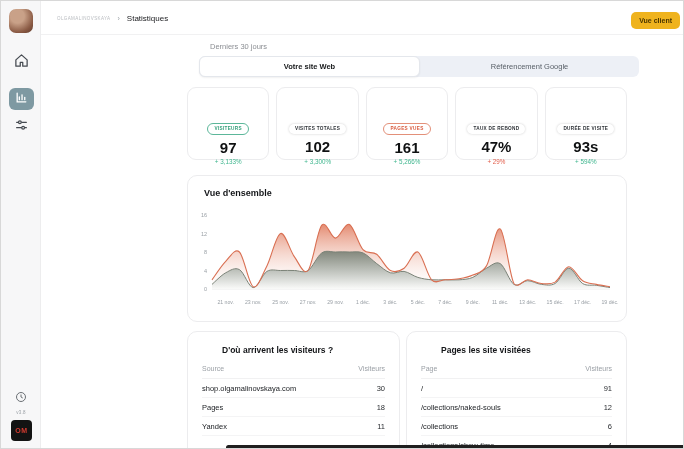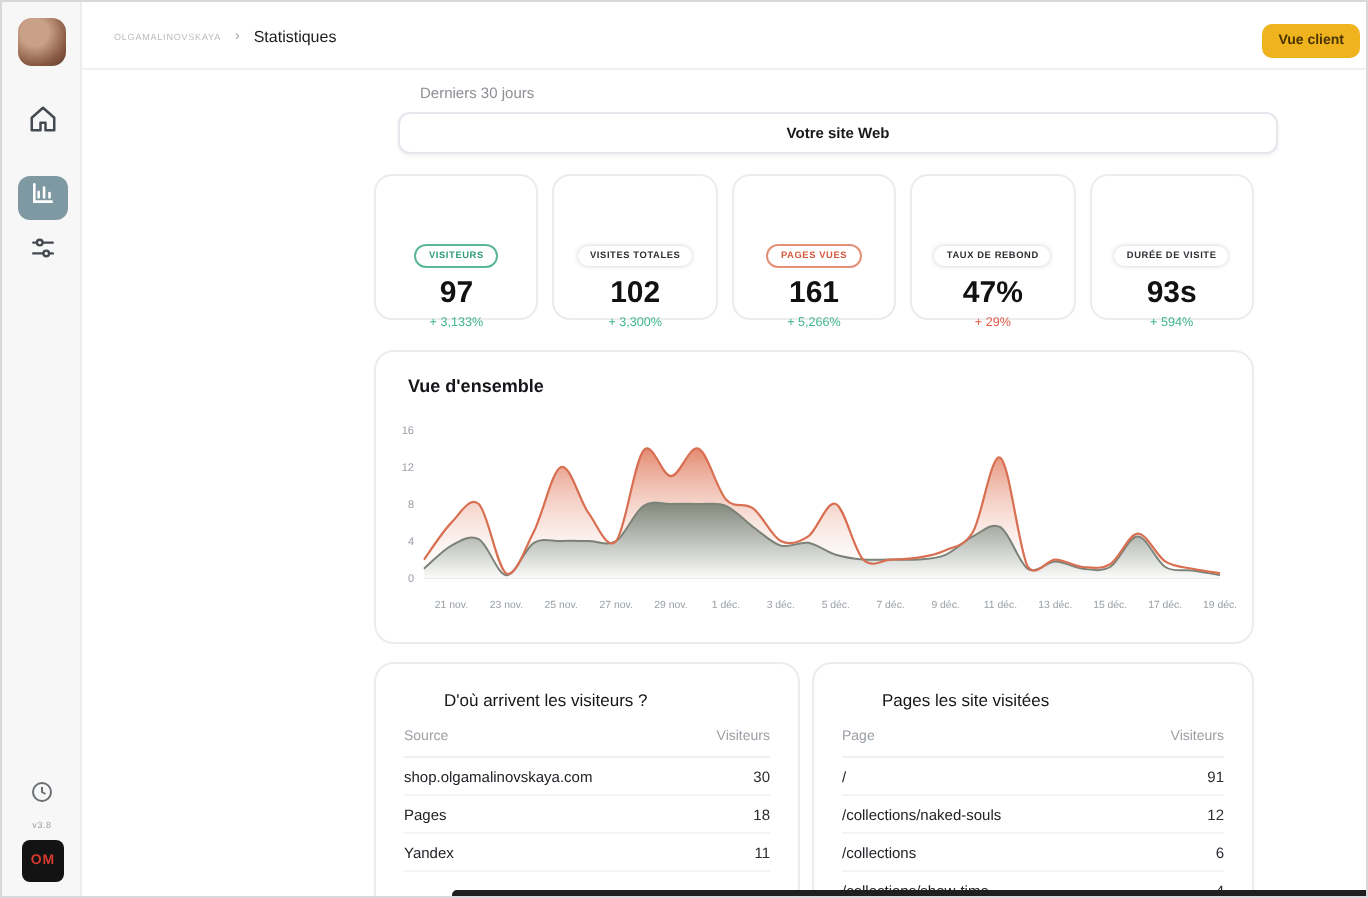--- a/index.html
+++ b/index.html
@@ -57,21 +57,21 @@
   
   .chart-card { position:absolute; left:186px; top:174px; width:440px; height:147px;
     background:#fff; border:1px solid #ececee; border-radius:10px; }
   .chart-title { position:absolute; left:16px; top:12px; font-size:9px; font-weight:700; color:#141619;text-align:right; }
   .chart-svg { position:absolute; left:8px; top:29px; }
   
   .table-card { position:absolute; top:330px; background:#fff; border:1px solid #ececee;
     border-radius:10px; padding:13px 14px 0; height:140px; }
   .table-card.left { left:186px; width:213px; }
   .table-card.right { left:405px; width:221px; }
-  .table-title { font-size:8.5px; font-weight:400; color:#141619;padding-left:20px; }
+  .table-title { font-size:8.5px; font-weight:700; color:#141619;padding-left:20px; }
   .thead { display:flex; justify-content:space-between; margin-top:10px; padding-bottom:6px;
     font-size:7px; color:#9ba0a6; border-bottom:1px solid #f1f1f2; }
   .trow { display:flex; justify-content:space-between; align-items:center; height:19px;
     font-size:7.5px; color:#202327; border-bottom:1px solid #f4f4f5; }
   .trow .val { color:#2a2d31; }
   .bottom-bar { position:absolute; left:225px; top:444px; width:459px; height:5px;
     background:#1f1f1f; border-radius:3px; }
 </style>
 </head>
 <body>
@@ -129,20 +129,21 @@
       <span class="bc-root">olgamalinovskaya</span>
       <span class="bc-sep">›</span>
       <span class="bc-current">Statistiques</span>
     </div>
     <button class="vue-client">Vue client</button>
   </header>
 
   <div class="period">Derniers 30 jours</div>
   <div class="segmented" id="segmented">
       <div class="seg active">Votre site Web</div>
+      <div class="seg">Référencement Google</div>
     </div>
 
   <div class="cards-row" id="cards-row">
   <div class="stat-card">
     <span class="pill green">VISITEURS</span>
     <div class="stat-value">97</div>
     <div class="stat-delta green">+ 3,133%</div>
   </div>
   <div class="stat-card">
     <span class="pill plain">VISITES TOTALES</span>

